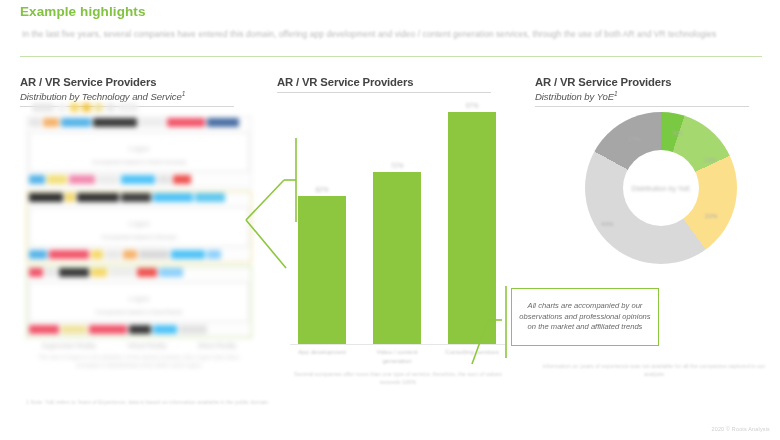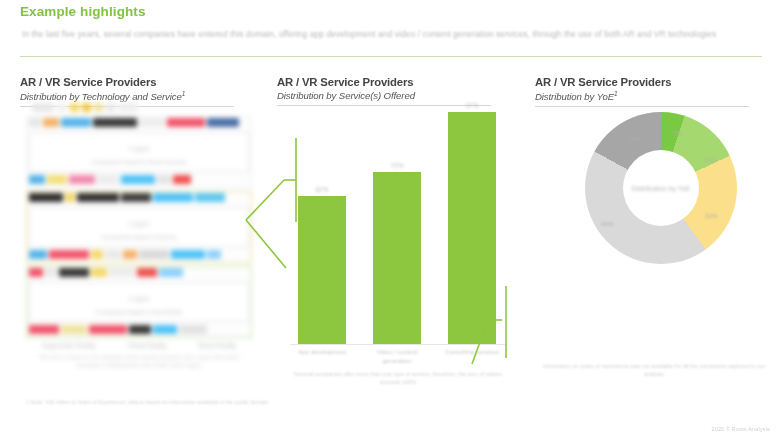--- a/index.html
+++ b/index.html
@@ -117,23 +117,20 @@
   <div class="col col-1">
     <div class="col-title">AR / VR Service Providers</div>
     <div class="col-sub">
       <span>Distribution by Technology and Service</span><sup>1</sup>
     </div>
     <div class="col-rule"></div>
   </div>
 
   <div class="col col-2">
     <div class="col-title">AR / VR Service Providers</div>
-    <div class="col-sub">
-      <span>Distribution by Service(s) Offered</span>
-    </div>
     <div class="col-rule"></div>
   </div>
 
   <div class="col col-3">
     <div class="col-title">AR / VR Service Providers</div>
     <div class="col-sub">
       <span>Distribution by YoE</span><sup>1</sup>
     </div>
     <div class="col-rule"></div>
   </div>
@@ -281,16 +278,19 @@
     <path d="M2 92 L40 52" stroke="#8dc63f" stroke-width="1.6" fill="none"></path>
     <path d="M40 52 L52 52" stroke="#8dc63f" stroke-width="1.6" fill="none"></path>
     <path d="M52 10 L52 94" stroke="#8dc63f" stroke-width="1.6" fill="none"></path>
   </svg>
 
   <svg class="connector" style="left:458px;top:282px;width:58px;height:86px;" viewBox="0 0 58 86">
     <path d="M14 82 L30 38" stroke="#8dc63f" stroke-width="1.6" fill="none"></path>
     <path d="M30 38 L44 38" stroke="#8dc63f" stroke-width="1.6" fill="none"></path>
     <path d="M48 4 L48 76" stroke="#8dc63f" stroke-width="1.6" fill="none"></path>
   </svg>
+  <div class="callout callout-2">
+    <span>All charts are accompanied by our observations and professional opinions on the market and affiliated trends</span>
+  </div>
 
   <div class="copyright">2020 © Roots Analysis</div>
 
 </div>
 
 </body></html>

